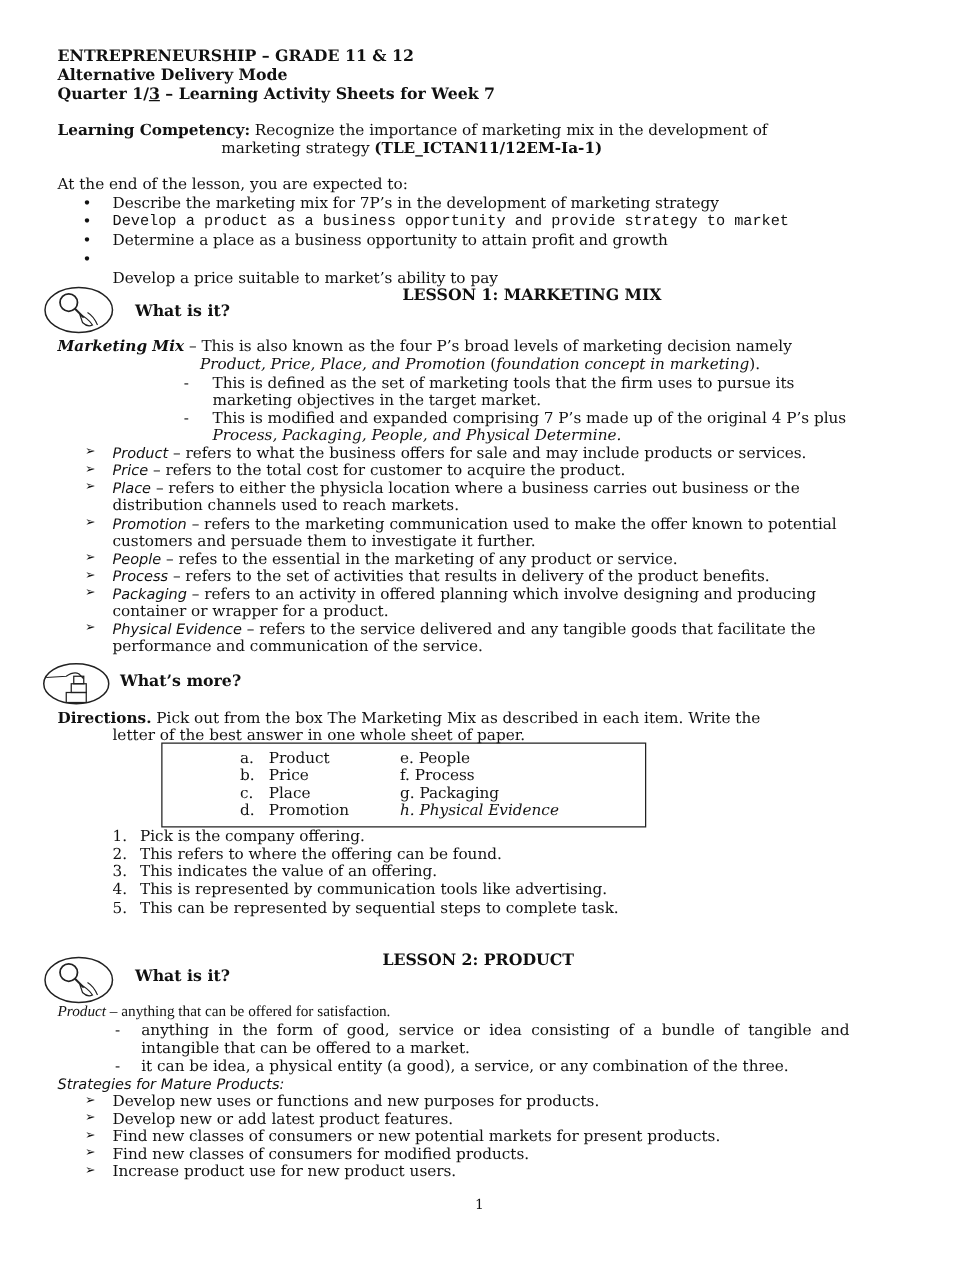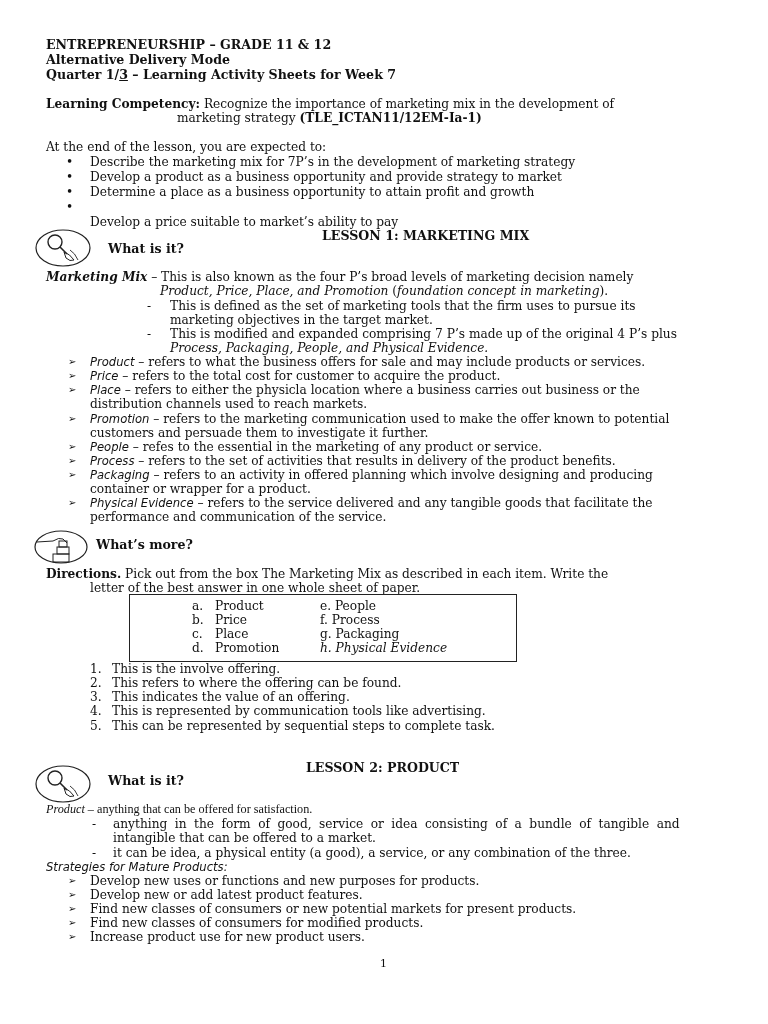--- a/index.html
+++ b/index.html
@@ -22,21 +22,21 @@
 <div class="abs head" style="left:46px;top:68px;"><span>Quarter 1/</span><u>3</u><span> – Learning Activity Sheets for Week 7</span></div>
 
 <div class="abs" style="left:46px;top:97px;"><span class="b">Learning Competency:</span> <span>Recognize the importance of marketing mix in the development of</span></div>
 <div class="abs" style="left:177px;top:111px;"><span>marketing strategy </span><span class="b">(TLE_ICTAN11/12EM-Ia-1)</span></div>
 
 <div class="abs" style="left:46px;top:140px;">At the end of the lesson, you are expected to:</div>
 <div>
   <div class="abs" style="left:66px;top:155px;">•</div>
   <div class="abs" style="left:90px;top:155px;">Describe the marketing mix for 7P’s in the development of marketing strategy</div>
   <div class="abs" style="left:66px;top:170px;">•</div>
-  <div class="abs" style="left:90px;top:170px;">Develop a product as a business opportunity and provide strategy to market</div>
+  <div class="abs" style="left:90px;top:170px;font-family:Liberation Mono, monospace;">Develop a product as a business opportunity and provide strategy to market</div>
   <div class="abs" style="left:66px;top:185px;">•</div>
   <div class="abs" style="left:90px;top:185px;">Determine a place as a business opportunity to attain profit and growth</div>
   <div class="abs" style="left:66px;top:200px;">•</div>
   <div class="abs" style="left:90px;top:215px;">Develop a price suitable to market’s ability to pay</div>
 </div>
 
 <svg class="icon" style="left:34px;top:228px;" width="58" height="40" viewBox="0 0 58 40">
   <ellipse cx="29" cy="20" rx="27" ry="18" fill="none" stroke="#222" stroke-width="1.2"></ellipse>
   <circle cx="21" cy="14" r="7" fill="none" stroke="#222" stroke-width="1.4"></circle>
   <line x1="26" y1="19" x2="33" y2="26" stroke="#222" stroke-width="1.6"></line>
@@ -46,21 +46,21 @@
 <div class="abs head" style="left:286px;top:229px;margin-left:36px;">LESSON 1: MARKETING MIX</div>
 <div class="abs head" style="left:108px;top:242px;">What is it?</div>
 
 <div class="abs" style="left:46px;top:270px;"><span class="b i">Marketing Mix</span><span> – This is also known as the four P’s broad levels of marketing decision namely</span></div>
 <div class="abs" style="left:160px;top:284px;"><span class="i">Product, Price, Place, and Promotion</span><span> (</span><span class="i">foundation concept in marketing</span><span>).</span></div>
 <div class="abs" style="left:147px;top:299px;">-</div>
 <div class="abs" style="left:170px;top:299px;">This is defined as the set of marketing tools that the firm uses to pursue its</div>
 <div class="abs" style="left:170px;top:313px;">marketing objectives in the target market.</div>
 <div class="abs" style="left:147px;top:327px;">-</div>
 <div class="abs" style="left:170px;top:327px;">This is modified and expanded comprising 7 P’s made up of the original 4 P’s plus</div>
-<div class="abs i" style="left:170px;top:341px;">Process, Packaging, People, and Physical Evidence.</div>
+<div class="abs i" style="left:170px;top:341px;">Process, Packaging, People, and Physical Determine.</div>
 
 <div>
   <div class="abs" style="left:68px;top:355px;font-size:10px;">➢</div>
   <div class="abs" style="left:90px;top:355px;"><span class="sans-i">Product</span><span> – refers to what the business offers for sale and may include products or services.</span></div>
 
   <div class="abs" style="left:68px;top:369px;font-size:10px;">➢</div>
   <div class="abs" style="left:90px;top:369px;"><span class="sans-i">Price</span><span> – refers to the total cost for customer to acquire the product.</span></div>
 
   <div class="abs" style="left:68px;top:383px;font-size:10px;">➢</div>
   <div class="abs" style="left:90px;top:383px;"><span class="sans-i">Place</span><span> – refers to either the physicla location where a business carries out business or the</span></div>
@@ -108,21 +108,21 @@
   <div class="abs" style="left:85px;top:46px;">Promotion</div>
 
   <div class="abs" style="left:190px;top:4px;">e. People</div>
   <div class="abs" style="left:190px;top:18px;">f. Process</div>
   <div class="abs" style="left:190px;top:32px;">g. Packaging</div>
   <div class="abs" style="left:190px;top:46px;font-style:italic;">h. Physical Evidence</div>
 </div>
 
 <div>
   <div class="abs" style="left:90px;top:662px;">1.</div>
-  <div class="abs" style="left:112px;top:662px;">This is the involve offering.</div>
+  <div class="abs" style="left:112px;top:662px;">Pick is the company offering.</div>
   <div class="abs" style="left:90px;top:676px;">2.</div>
   <div class="abs" style="left:112px;top:676px;">This refers to where the offering can be found.</div>
   <div class="abs" style="left:90px;top:690px;">3.</div>
   <div class="abs" style="left:112px;top:690px;">This indicates the value of an offering.</div>
   <div class="abs" style="left:90px;top:704px;">4.</div>
   <div class="abs" style="left:112px;top:704px;">This is represented by communication tools like advertising.</div>
   <div class="abs" style="left:90px;top:719px;">5.</div>
   <div class="abs" style="left:112px;top:719px;">This can be represented by sequential steps to complete task.</div>
 </div>
 

